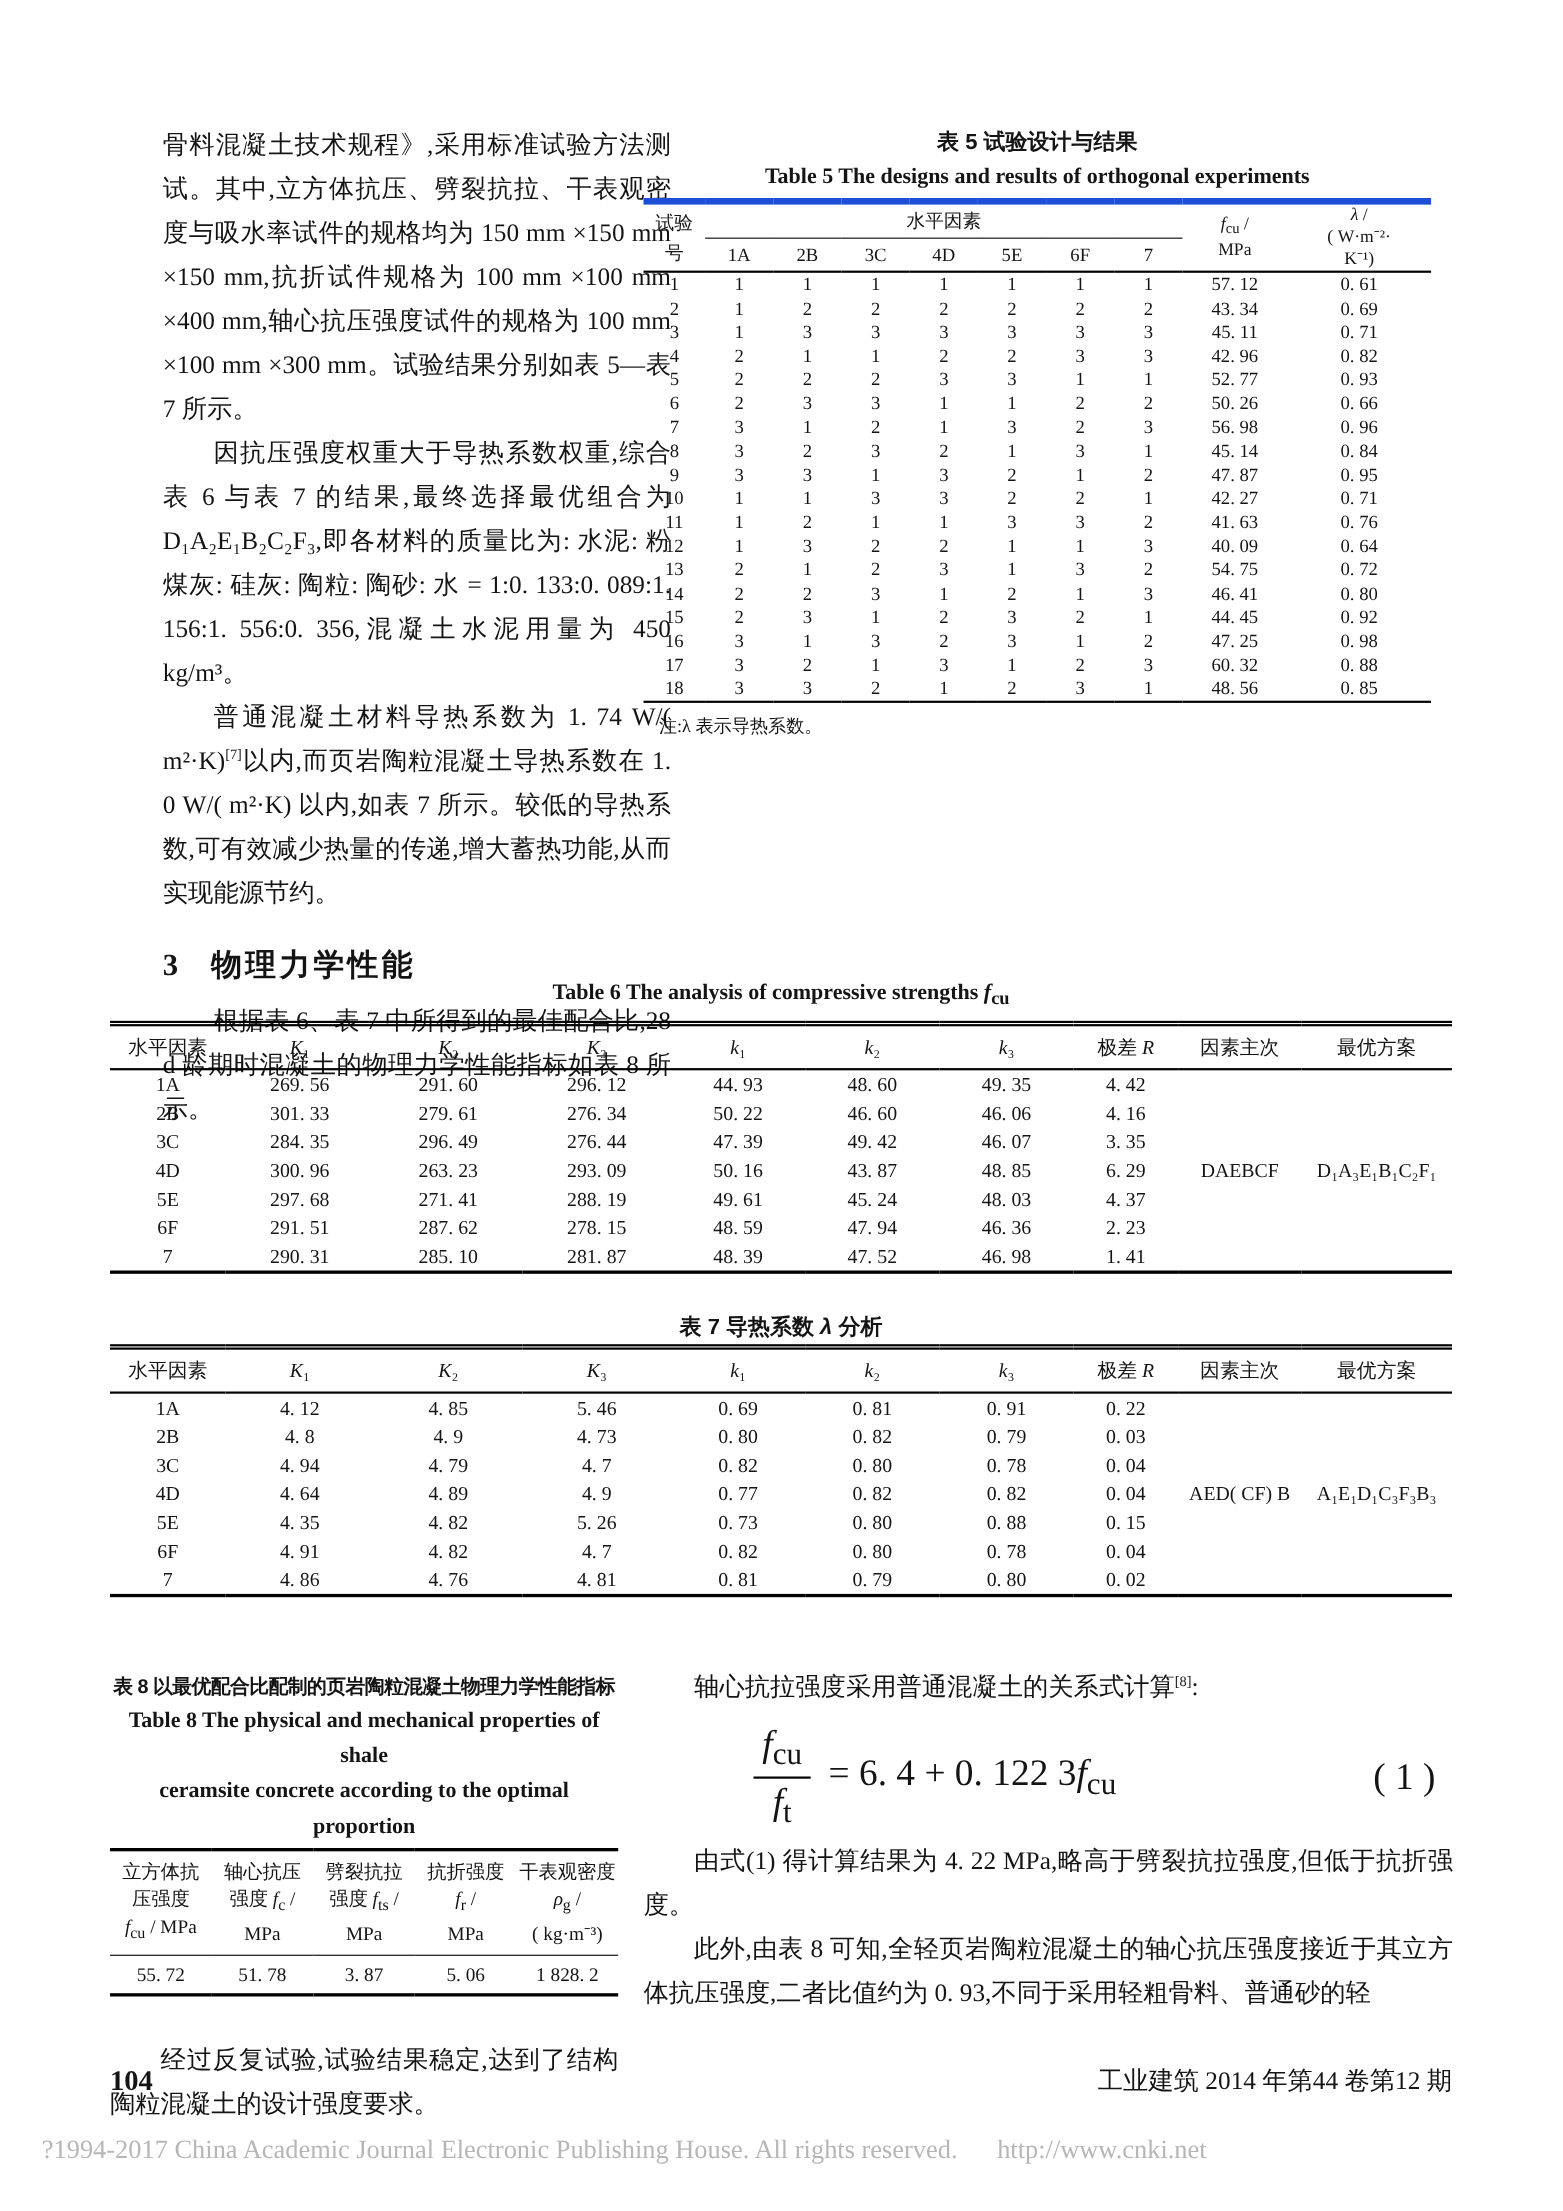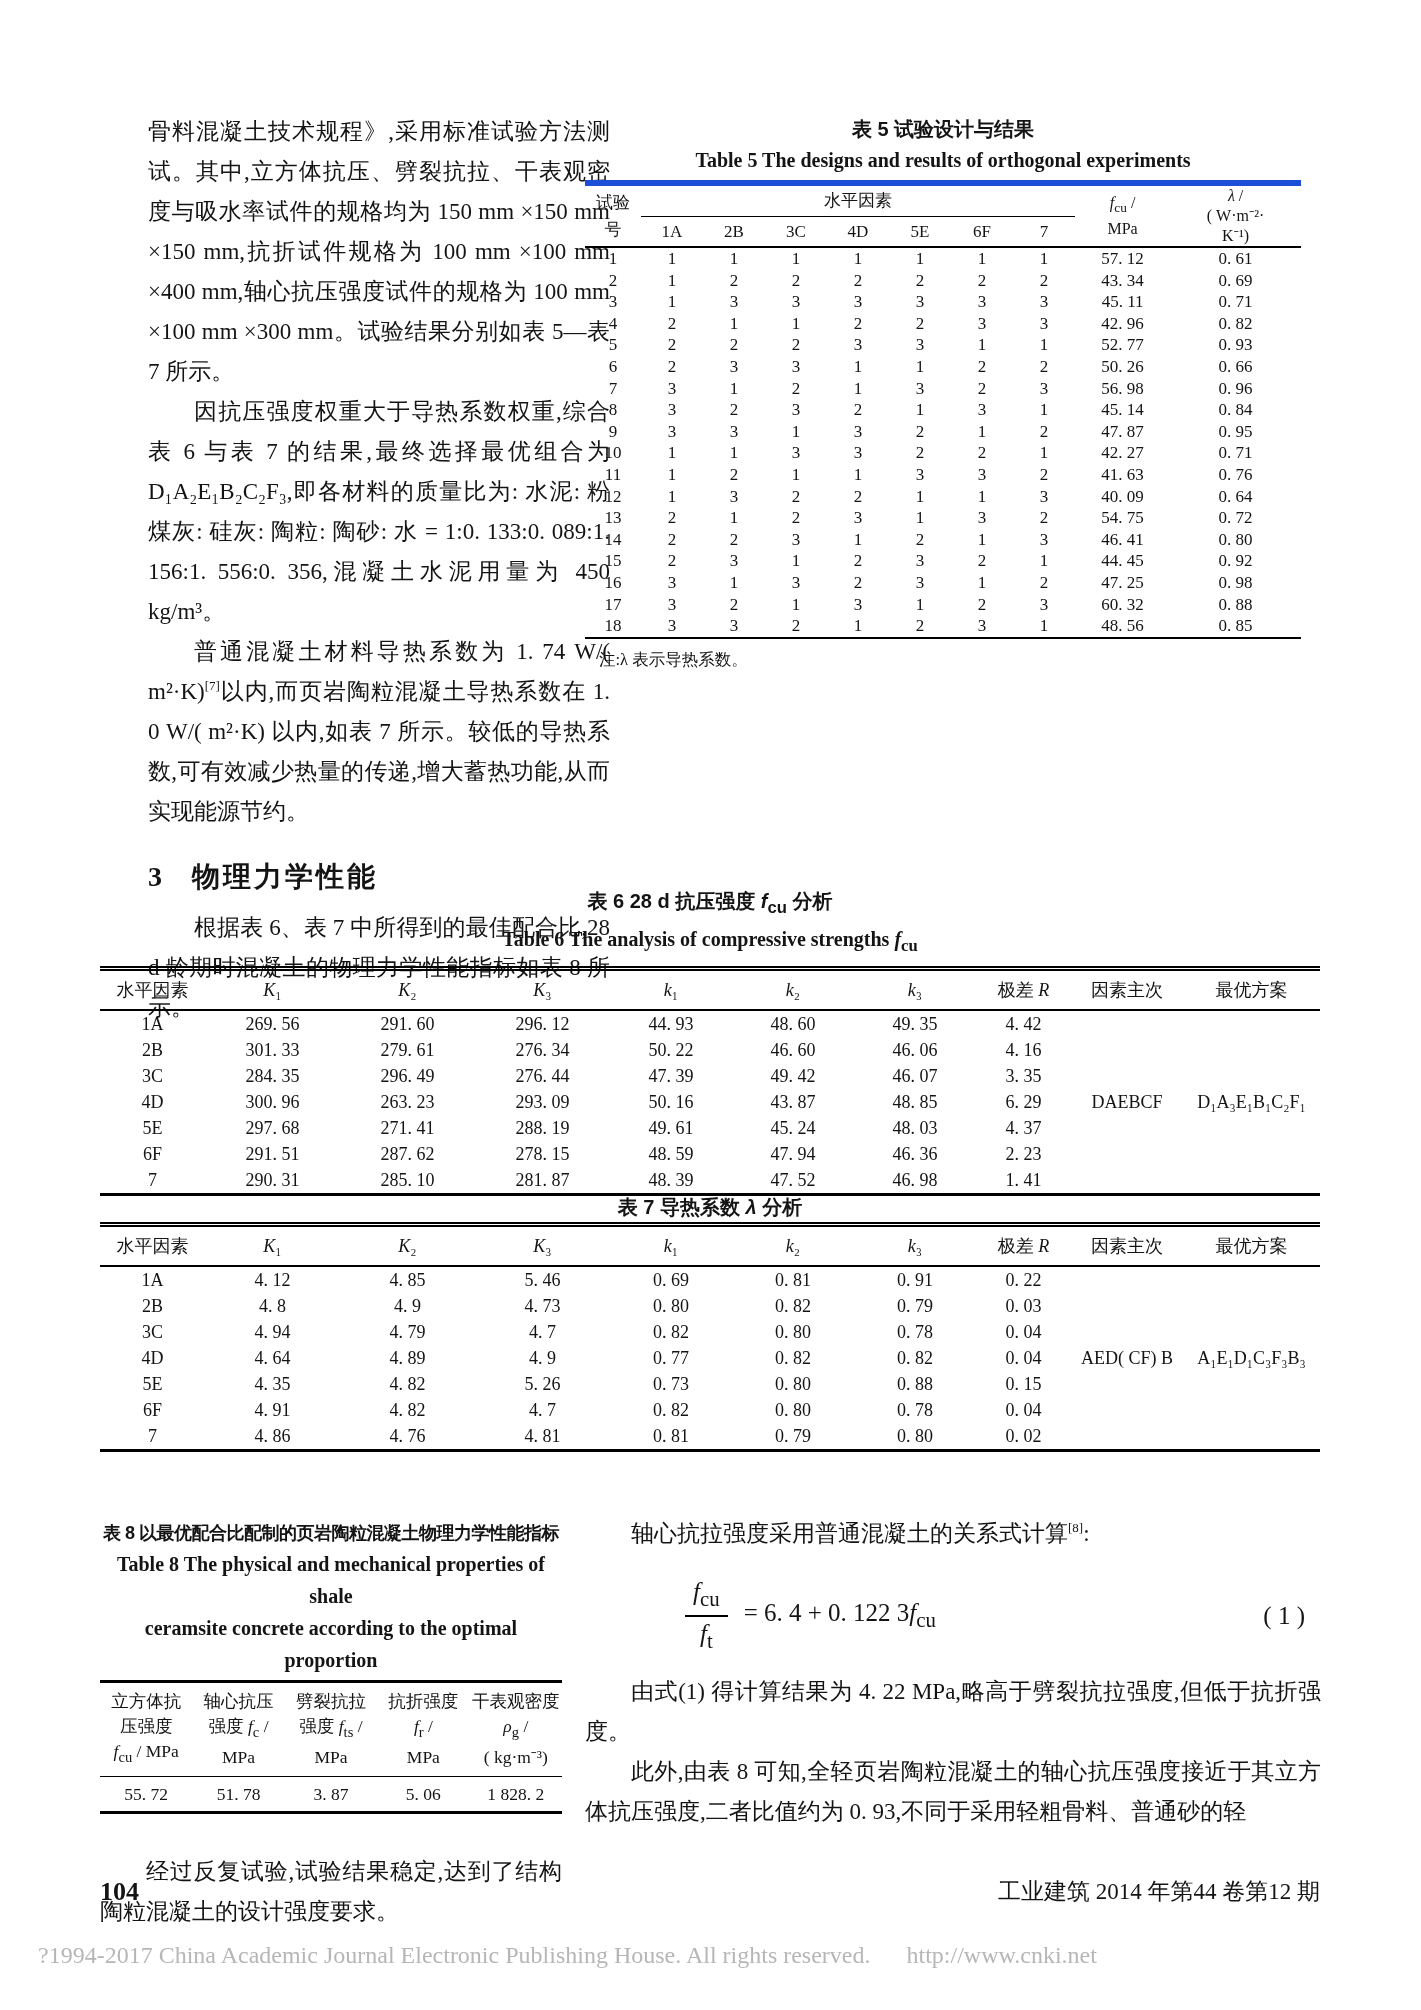--- a/index.html
+++ b/index.html
@@ -45,21 +45,21 @@
   .t67 thead th { height:38px; line-height:38px; }
   .t67 td { height:26px; line-height:26px; }
 
   
   .t8 { width:462px; border-top:3px solid #000; border-bottom:3px solid #000; font-size:17.5px; }
   .t8 thead { border-bottom:1.5px solid #000; }
   .t8 thead th { line-height:25px; padding:6px 0; }
   .t8 td { height:34px; line-height:34px; }
 
   
-  .equation { position:relative; display:flex; align-items:center; font-size:25px; margin:16px 0 10px 100px; height:92px;text-align:center; }
+  .equation { position:relative; display:flex; align-items:center; font-size:34px; margin:16px 0 10px 100px; height:92px;text-align:center; }
   .frac { display:inline-flex; flex-direction:column; align-items:center; margin-right:16px; }
   .frac .num { border-bottom:2px solid #000; padding:0 8px 3px 8px; }
   .frac .den { padding-top:3px; }
   .eq-no { position:absolute; right:16px; }
 
   .footer { position:absolute; left:100px; top:1876px; width:1220px; display:flex; justify-content:space-between; align-items:center; }
   .page-num { font-size:26px; font-weight:bold; }
   .journal-line { font-size:23px; }
 
   .copyright { position:absolute; left:38px; top:1942px; width:1340px; color:#b6b6b6; font-size:24px; }
@@ -327,21 +327,20 @@
             <td>1</td>
             <td>48. 56</td>
             <td>0. 85</td>
           </tr>
         </tbody>
     </table>
     <p class="t5-note">注:λ 表示导热系数。</p>
   </div>
 
   <div class="block-t6">
-    <p class="cap-cn">表 6  28 d 抗压强度 <i>f</i><sub>cu</sub> 分析</p>
     <p class="cap-en">Table 6  The analysis of compressive strengths <i>f</i><sub>cu</sub></p>
     <table class="t67">
       <colgroup>
         <col style="width:105px">
           <col style="width:135px">
           <col style="width:135px">
           <col style="width:135px">
           <col style="width:122px">
           <col style="width:122px">
           <col style="width:122px">

